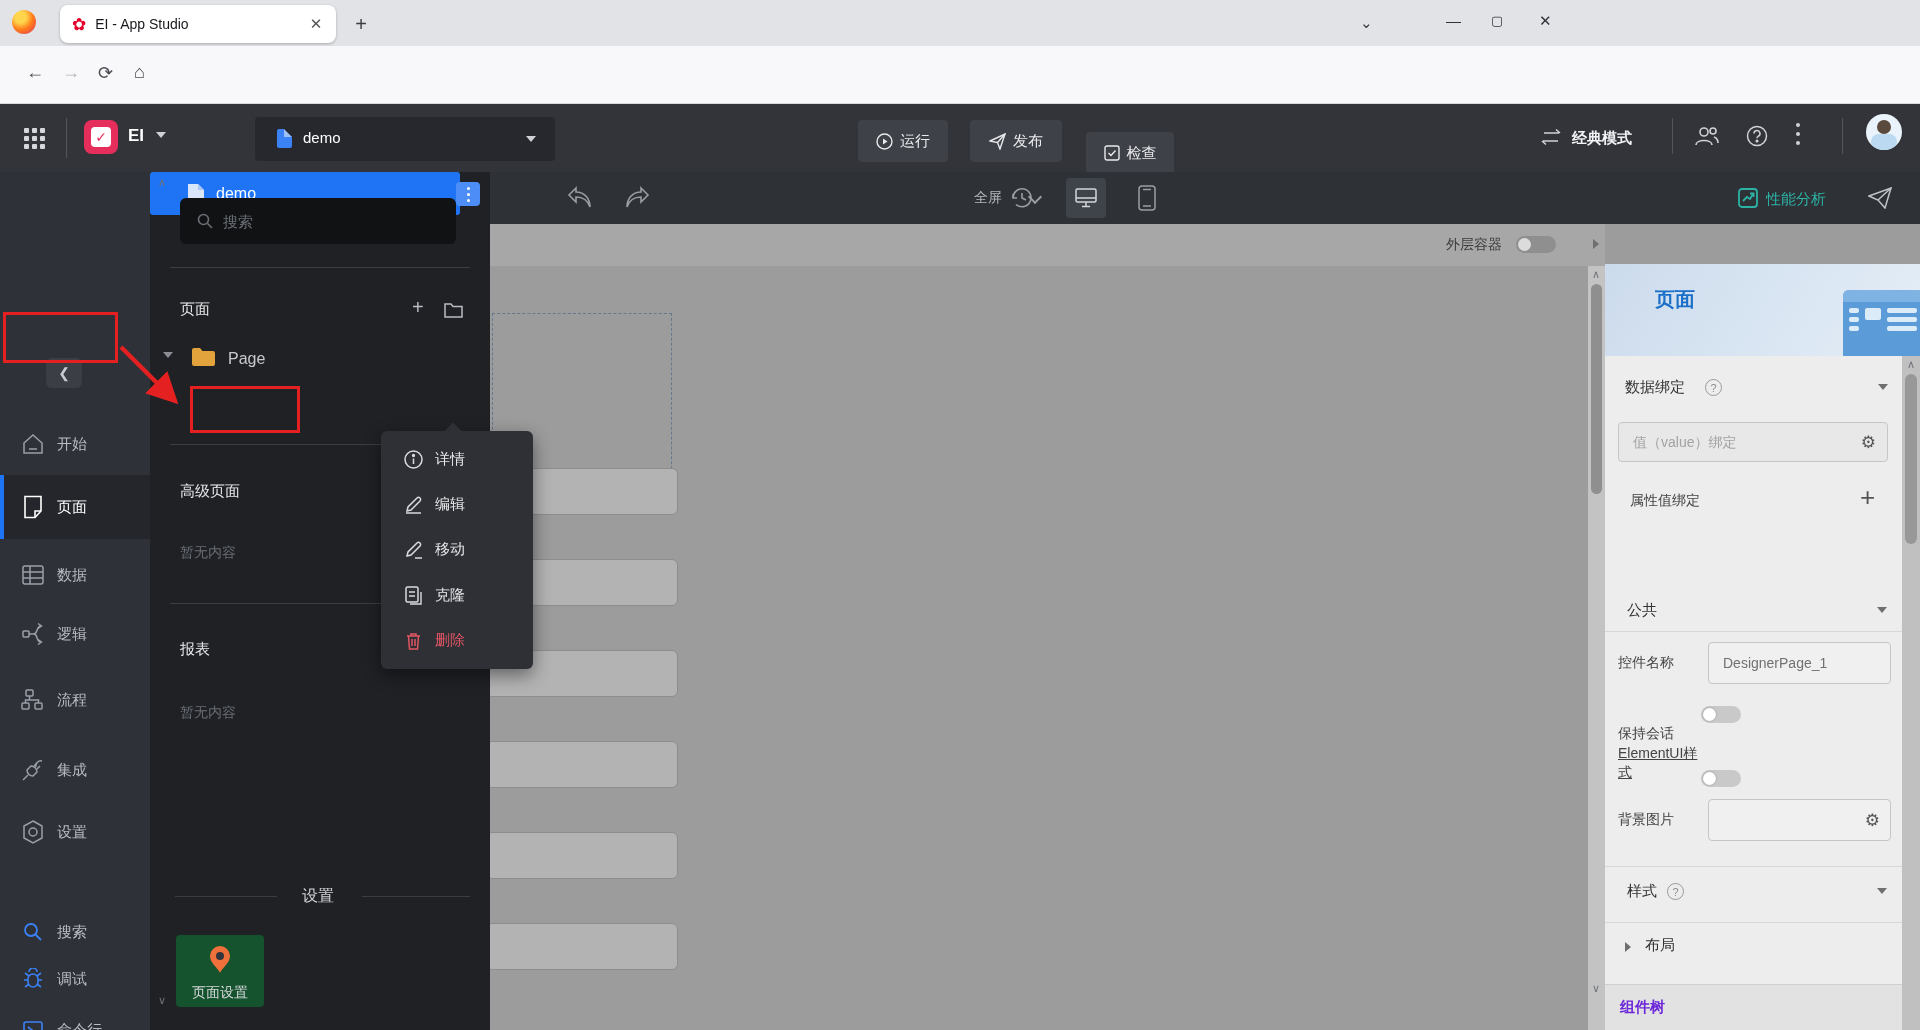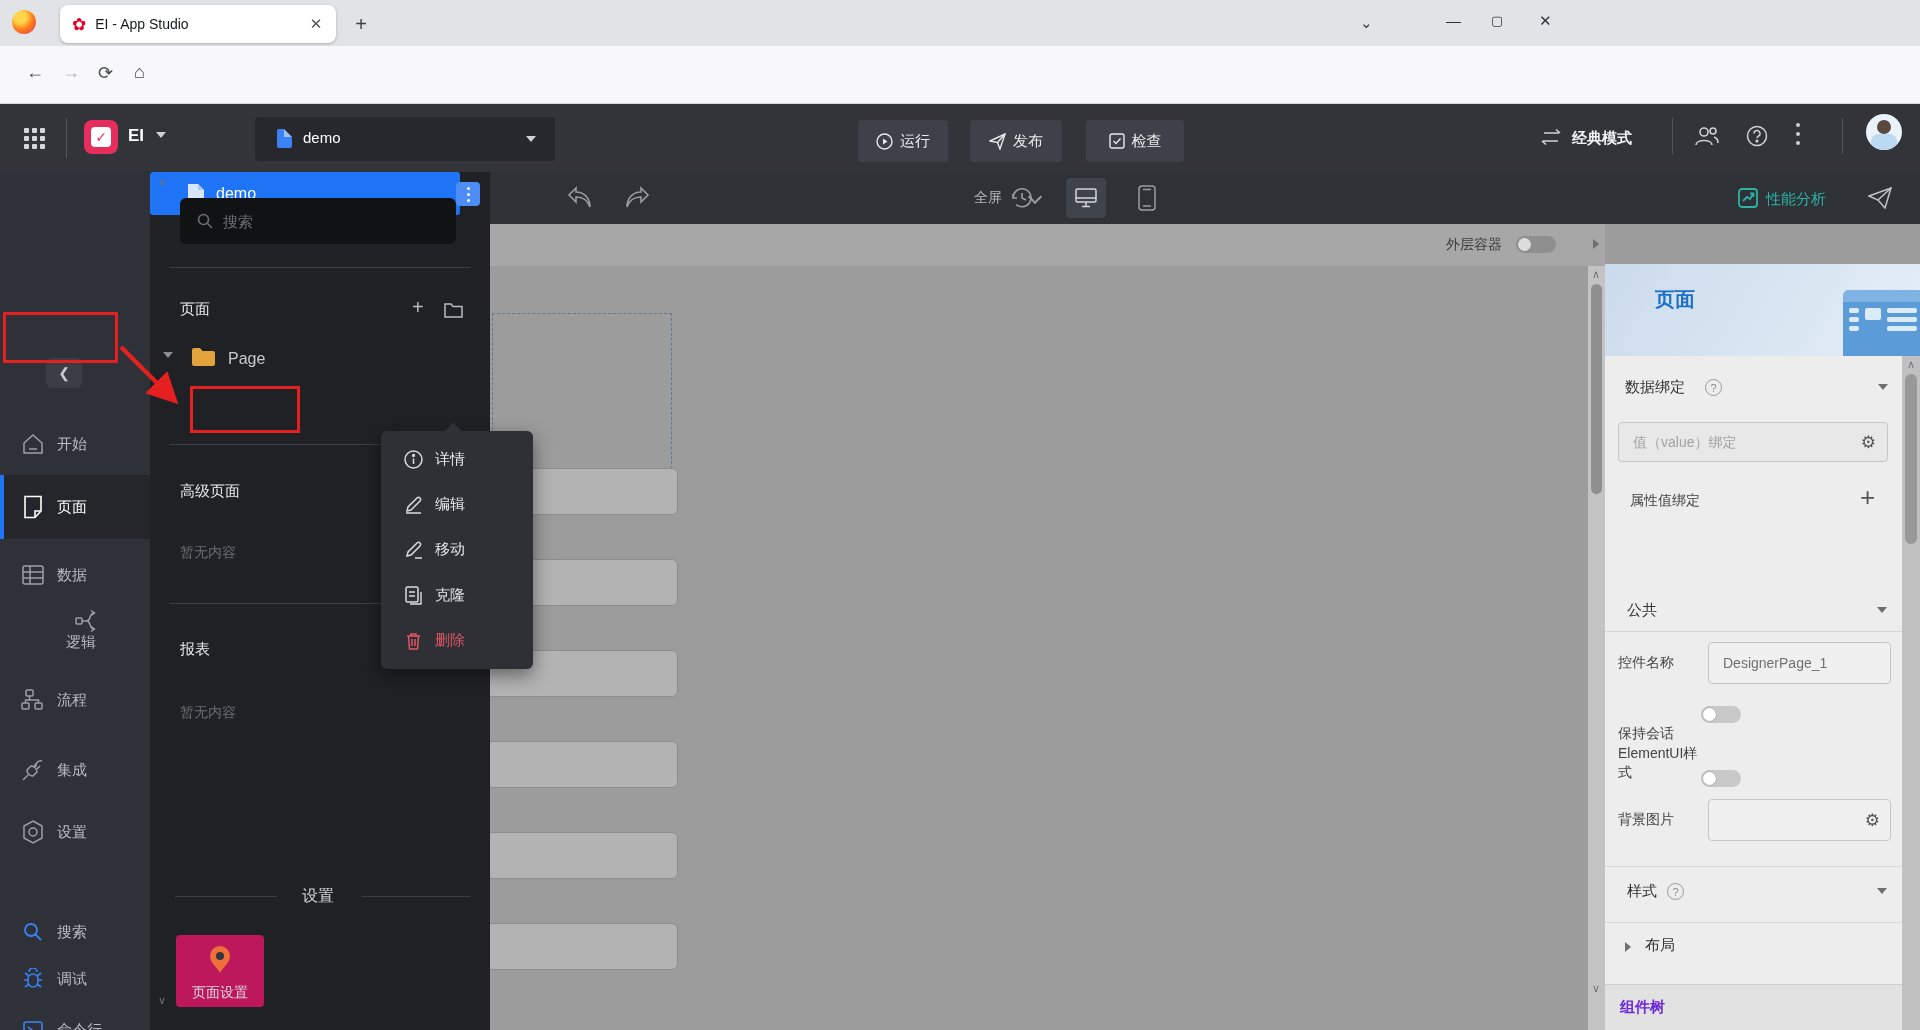--- a/index.html
+++ b/index.html
@@ -73,21 +73,21 @@
   .phead { color:#e8e9ea; font-size:15px; }
   .pempty { color:#686c73; font-size:14px; }
   .foldersvg { fill:#e2a23c; }
   .demorow { left:18px; top:215px; width:310px; height:43px; background:#1f74f5; border-radius:3px; display:flex; align-items:center; }
   .kebabbtn { position:absolute; right:10px; top:10px; width:24px; height:24px; background:#4d8df7; border-radius:4px; }
   .kebabbtn i, .kebabbtn i::before, .kebabbtn i::after { position:absolute; width:3px; height:3px; background:#fff; border-radius:50%; content:""; }
   .kebabbtn i { left:10.5px; top:10.5px; }
   .kebabbtn i::before { top:-6px; left:0; }
   .kebabbtn i::after { top:6px; left:0; }
   .setline { height:1px; background:#3a3d42; }
-  .pagesetbtn { left:26px; top:763px; width:88px; height:72px; background:#be185d; border-radius:4px; text-align:center; }
+  .pagesetbtn { left:26px; top:763px; width:88px; height:72px; background:#14532d; border-radius:4px; text-align:center; }
   .pagesetbtn .lbl { color:#d5d7da; font-size:14px; margin-top:6px; }
 
   
   .redbox { border:3px solid #e52020; z-index:60; }
 
   
   .ctxmenu { left:381px; top:431px; width:152px; height:238px; background:#2e3036; border-radius:6px; z-index:70;
              box-shadow:0 6px 18px rgba(0,0,0,.45); display:flex; flex-direction:column; justify-content:space-around; padding:6px 0; }
   .ctxmenu::before { content:""; position:absolute; left:66px; top:-6px; width:12px; height:12px; background:#2e3036; transform:rotate(45deg); }
   .mi { display:flex; align-items:center; height:44px; }
@@ -246,21 +246,21 @@
       </svg>
     <span>运行</span>
   </div>
   <div class="abs topbtn" style="left:970px;top:120px;width:92px;">
     <svg width="17" height="17" viewBox="0 0 17 17" fill="none" stroke-width="1.4">
         <path d="M1 8 L16 1 L11 16 L8.5 9.5 Z"></path>
         <line x1="8.5" y1="9.5" x2="16" y2="1"></line>
       </svg>
     <span>发布</span>
   </div>
-  <div class="abs topbtn" style="left:1086px;top:120px;width:98px;text-align:center;">
+  <div class="abs topbtn" style="left:1086px;top:132px;width:88px;text-align:center;">
     <svg width="16" height="16" viewBox="0 0 16 16" fill="none" stroke-width="1.4">
         <rect x="1" y="1" width="14" height="14" rx="2"></rect>
         <path d="M4.5 8 L7 10.5 L11.5 5.5"></path>
       </svg>
     <span>检查</span>
   </div>
 
   <svg class="abs appbaric" style="left:1540px;top:128px;" width="22" height="18" viewBox="0 0 22 18" fill="none" stroke-width="1.6">
       <path d="M4 5 H19 M16 1.5 L20 5"></path>
       <path d="M18 13 H3 M6 16.5 L2 13"></path>
@@ -314,21 +314,21 @@
       <span class="ic">
           <svg width="22" height="20" viewBox="0 0 22 20" fill="none" stroke-width="1.5">
             <rect x="1" y="1" width="20" height="18" rx="2"></rect>
             <line x1="1" y1="7" x2="21" y2="7"></line>
             <line x1="1" y1="13" x2="21" y2="13"></line>
             <line x1="8" y1="1" x2="8" y2="19"></line>
           </svg>
         </span>
       <span class="lb">数据</span>
     </div>
-    <div class="abs navrow" style="top:437px;flex-direction:column;">
+    <div class="abs navrow" style="top:437px;">
       <span class="ic">
           <svg width="22" height="24" viewBox="0 0 22 24" fill="none" stroke-width="1.5">
             <rect x="1" y="9" width="6" height="6" rx="1"></rect>
             <path d="M7 12 H12 M12 12 C16 12 14 4 19 4 M12 12 C16 12 14 20 19 20"></path>
             <path d="M16 1.5 L19.5 4 L16 6.5 M16 17.5 L19.5 20 L16 22.5"></path>
           </svg>
         </span>
       <span class="lb">逻辑</span>
     </div>
     <div class="abs navrow" style="top:503px;">
@@ -551,21 +551,21 @@
     </div>
 
     <span class="abs f-lbl" style="left:13px;top:298px;">控件名称</span>
     <div class="abs insp-input" style="left:103px;top:286px;width:183px;height:42px;background:#f0f0f0;">
       <input value="DesignerPage_1" style="">
     </div>
 
     <span class="abs f-lbl" style="left:13px;top:352px;margin-top:17px;">保持会话</span>
     <div class="abs toggle light" style="left:96px;top:350px;"></div>
 
-    <span class="abs f-lbl" style="left:13px;top:388px;width:88px;line-height:19px;">ElementUI样式</span>
+    <span class="abs f-lbl" style="left:13px;top:388px;width:88px;line-height:19px;text-decoration:underline;">ElementUI样式</span>
     <div class="abs toggle light" style="left:96px;top:397px;"></div>
 
     <span class="abs f-lbl" style="left:13px;top:455px;">背景图片</span>
     <div class="abs insp-input" style="left:103px;top:443px;width:183px;height:42px;background:#f0f0f0;">
       <input style="">
       <span class="gear" style="position:absolute;right:10px;top:10px;">⚙</span>
     </div>
 
     <div class="hdiv" style="top:510px;"></div>
     <span class="abs sect-lbl" style="left:22px;top:526px;">样式</span>

